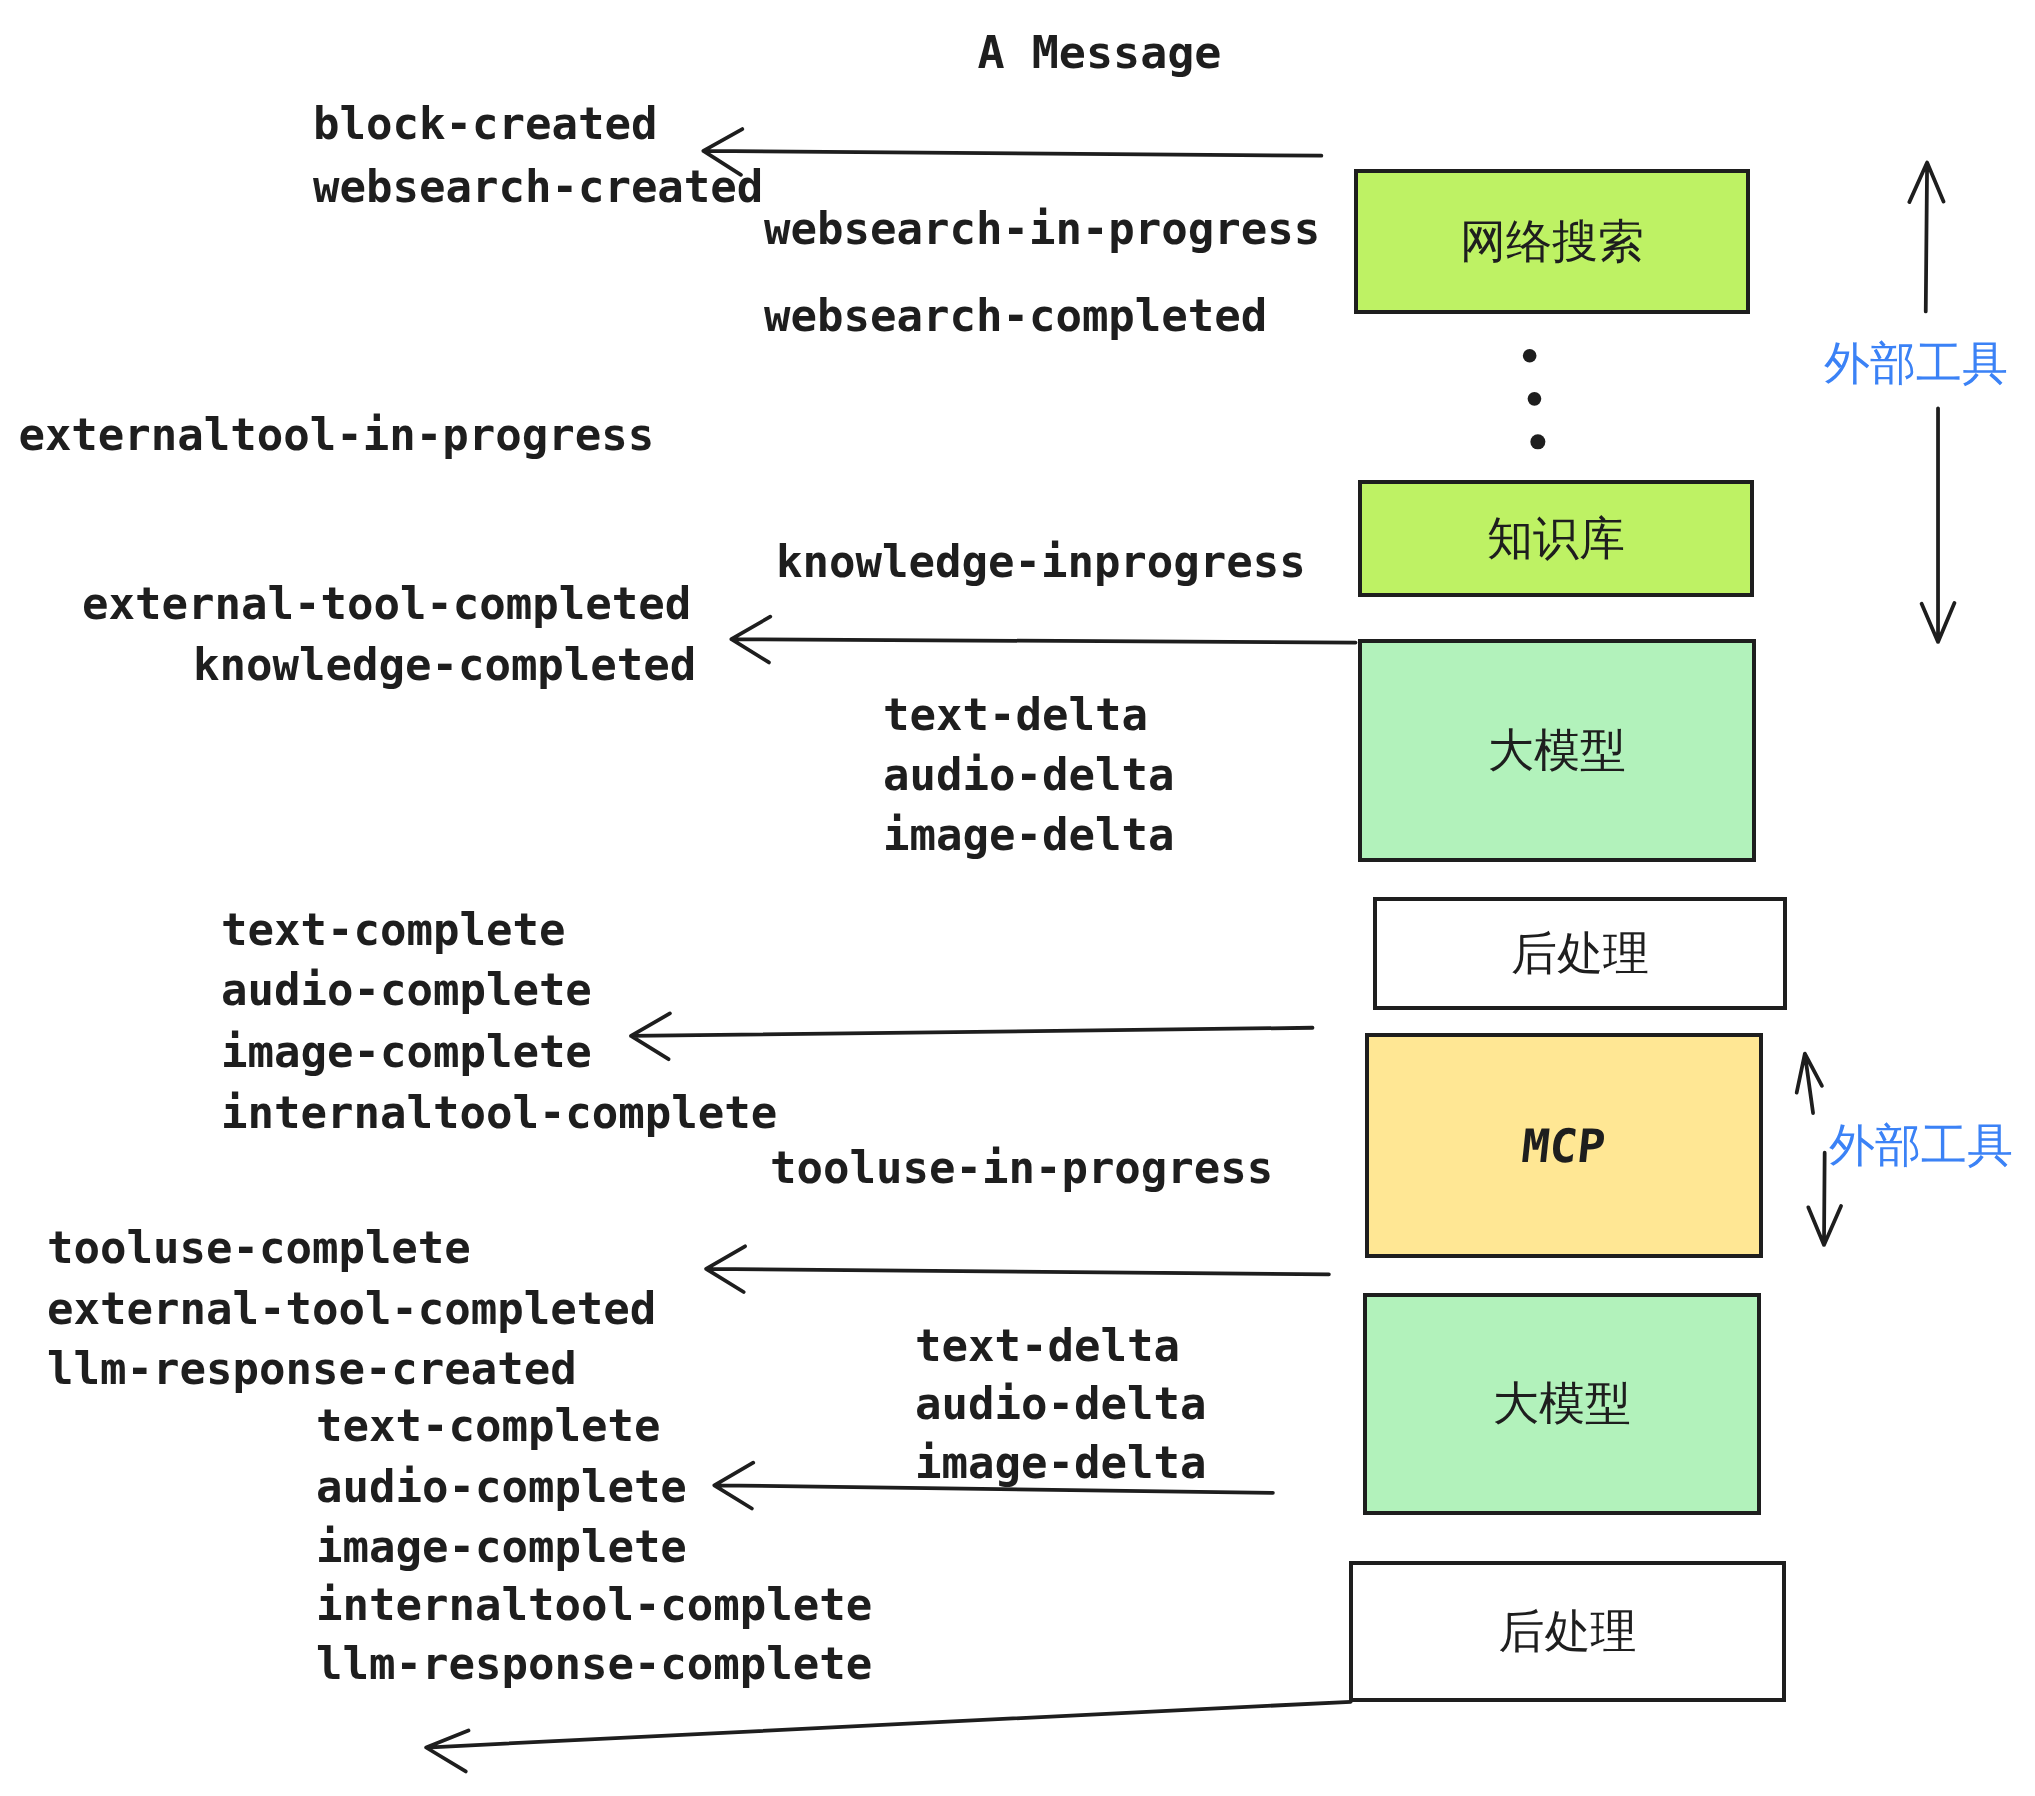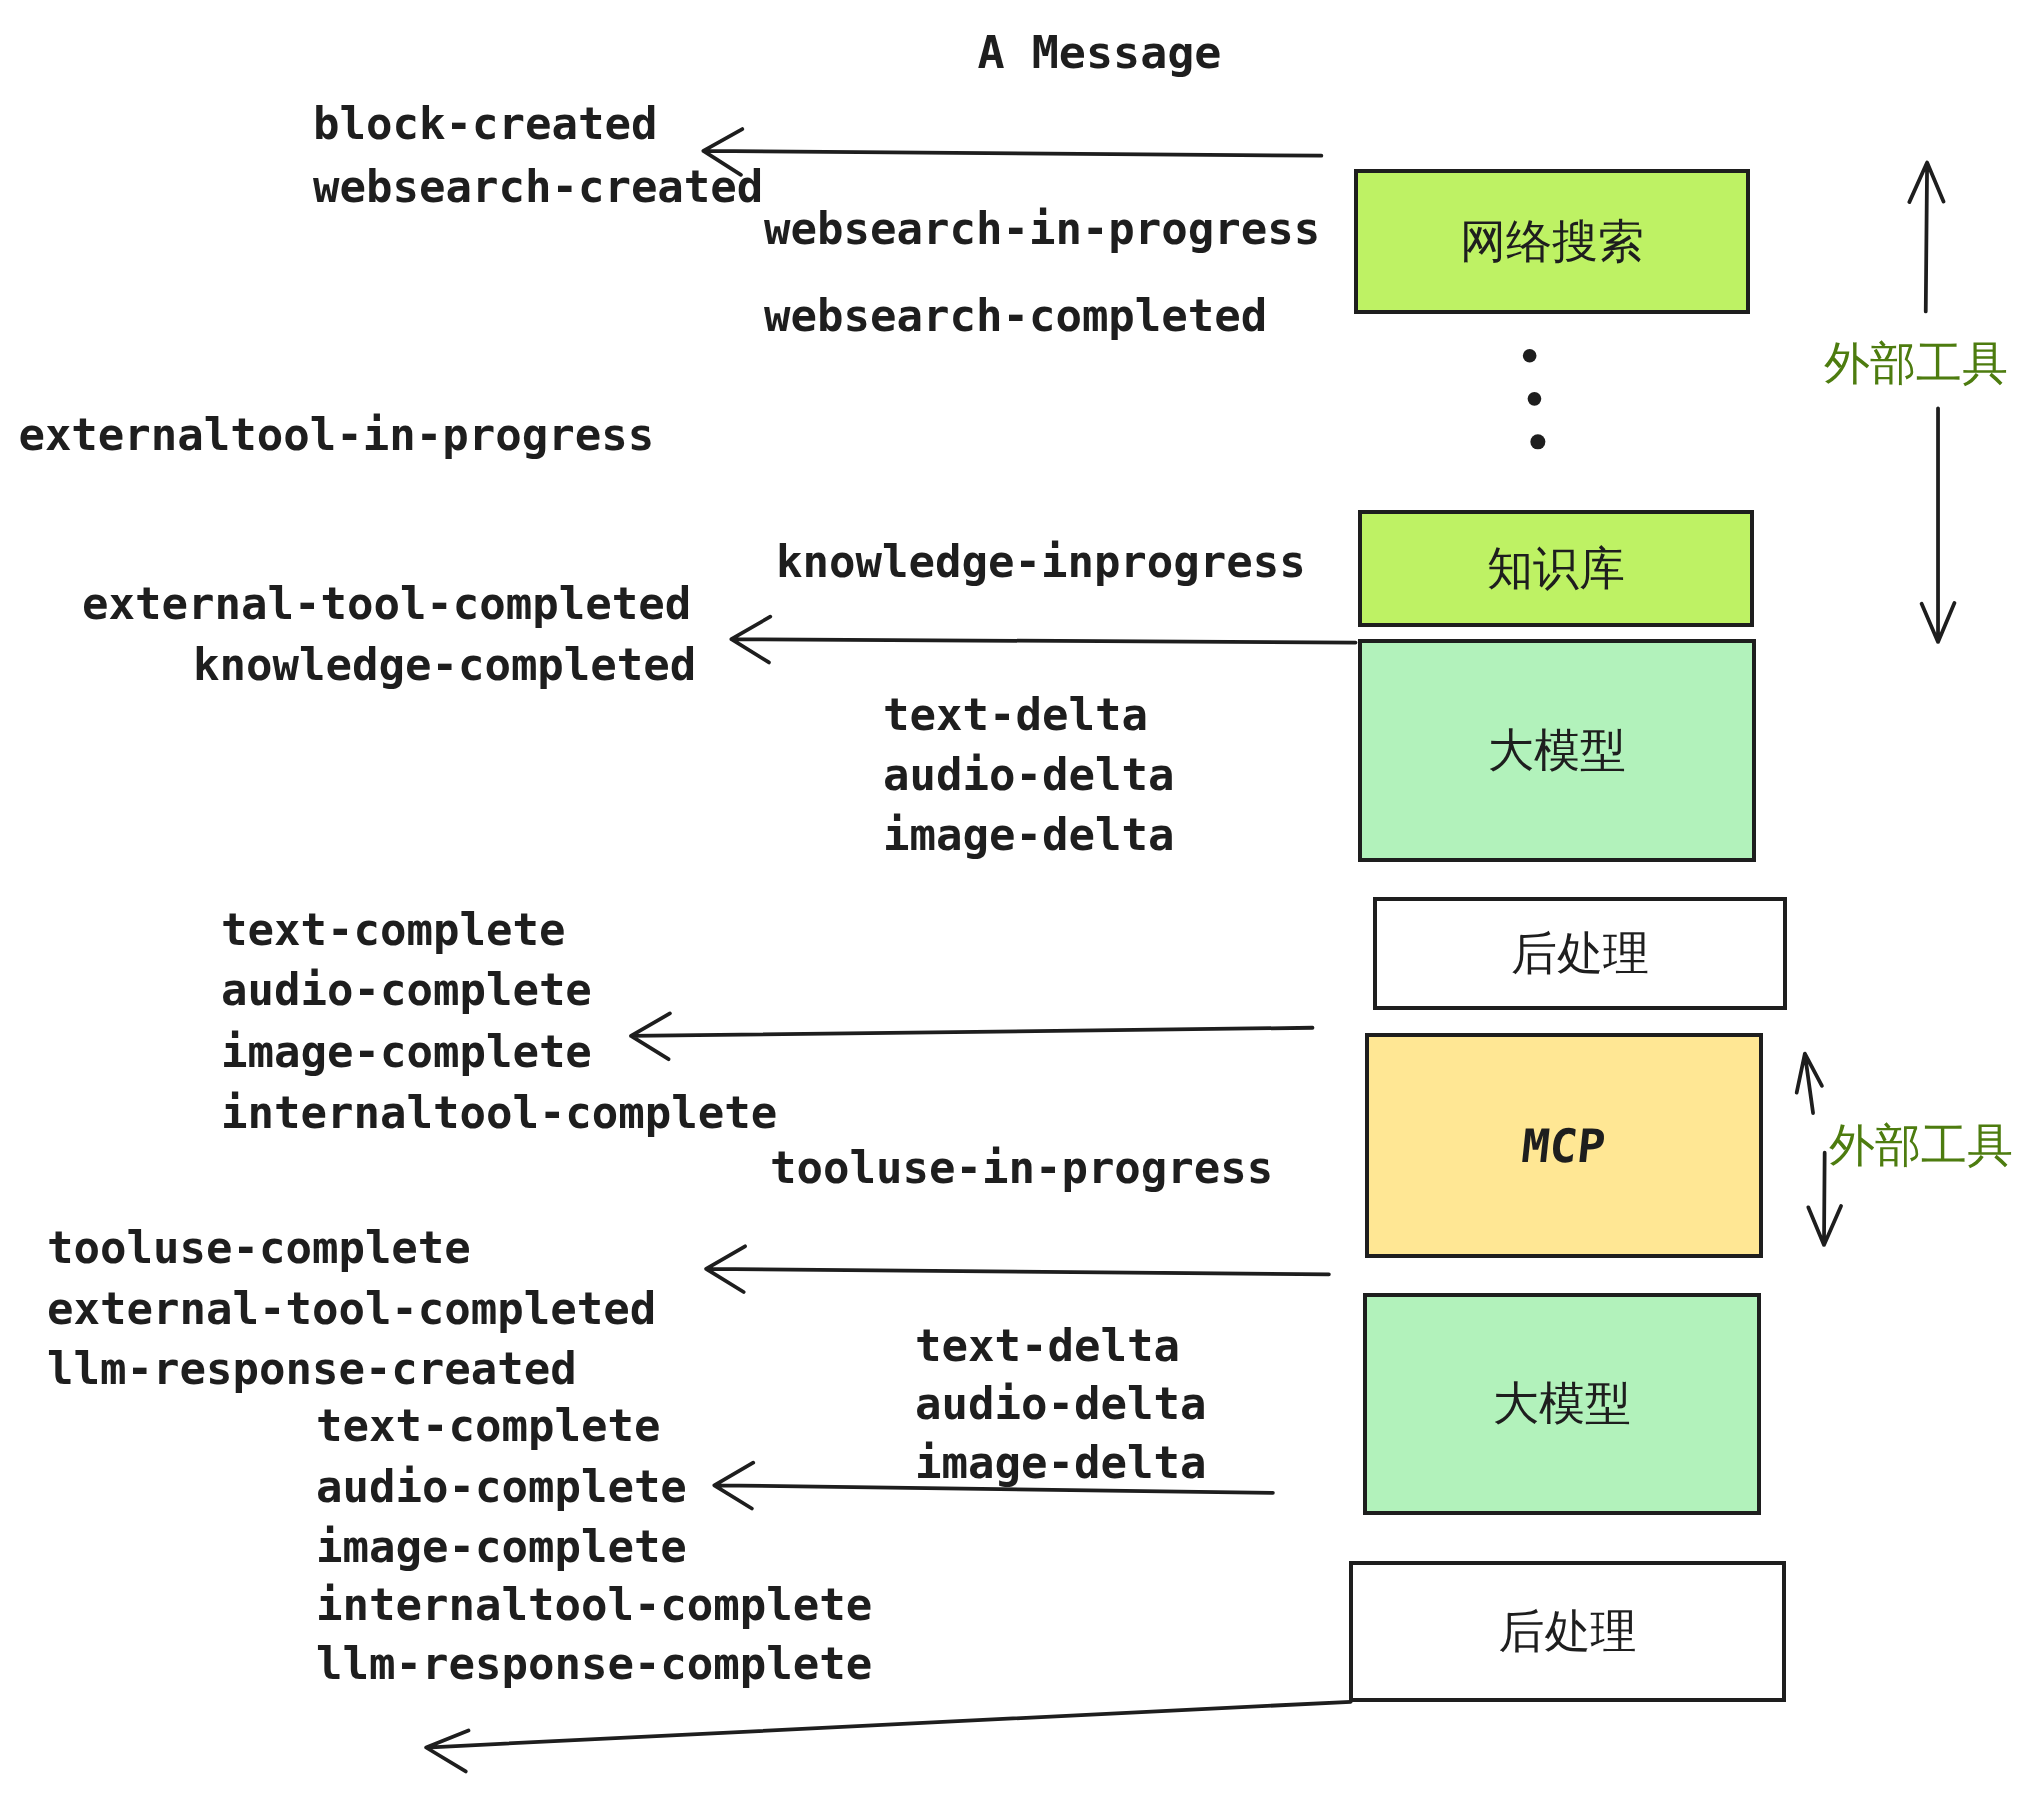--- a/index.html
+++ b/index.html
@@ -53,21 +53,21 @@
   }
   .fill-pink   { background: #bef264; }
   .fill-green  { background: #b2f2bb; }
   .fill-yellow { background: #ffe794; }
   .fill-white  { background: #ffffff; }
   .side-label {
     position: absolute;
     font-family: "DejaVu Sans", sans-serif;
     font-size: 46px;
     font-weight: 500;
-    color: #4d7c0f;
+    color: #3b82f6;
     white-space: nowrap;
   }
   svg.overlay {
     position: absolute;
     left: 0; top: 0;
     width: 2035px; height: 1796px;
     pointer-events: none;
   }
   svg.overlay path {
     fill: none;
@@ -115,21 +115,21 @@
   <div class="ev" style="left:316px;  top:1404px;">text-complete</div>
   <div class="ev" style="left:316px;  top:1465px;">audio-complete</div>
   <div class="ev" style="left:316px;  top:1525px;">image-complete</div>
   <div class="ev" style="left:316px;  top:1583px;">internaltool-complete</div>
   <div class="ev" style="left:316px;  top:1642px;">llm-response-complete</div>
 
 
   <div class="box fill-pink" style="left:1354px; top:169px;  width:396px; height:145px;">
     <span class="box-label">网络搜索</span>
   </div>
-  <div class="box fill-pink" style="left:1358px; top:510px;  width:396px; height:117px;">
+  <div class="box fill-pink" style="left:1358px; top:480px;  width:396px; height:117px;">
     <span class="box-label">知识库</span>
   </div>
   <div class="box fill-green" style="left:1358px; top:639px;  width:398px; height:223px;">
     <span class="box-label">大模型</span>
   </div>
   <div class="box fill-white" style="left:1373px; top:897px; width:414px; height:113px;">
     <span class="box-label">后处理</span>
   </div>
   <div class="box fill-yellow" style="left:1365px; top:1033px; width:398px; height:225px;">
     <span class="box-label mono">MCP</span>

